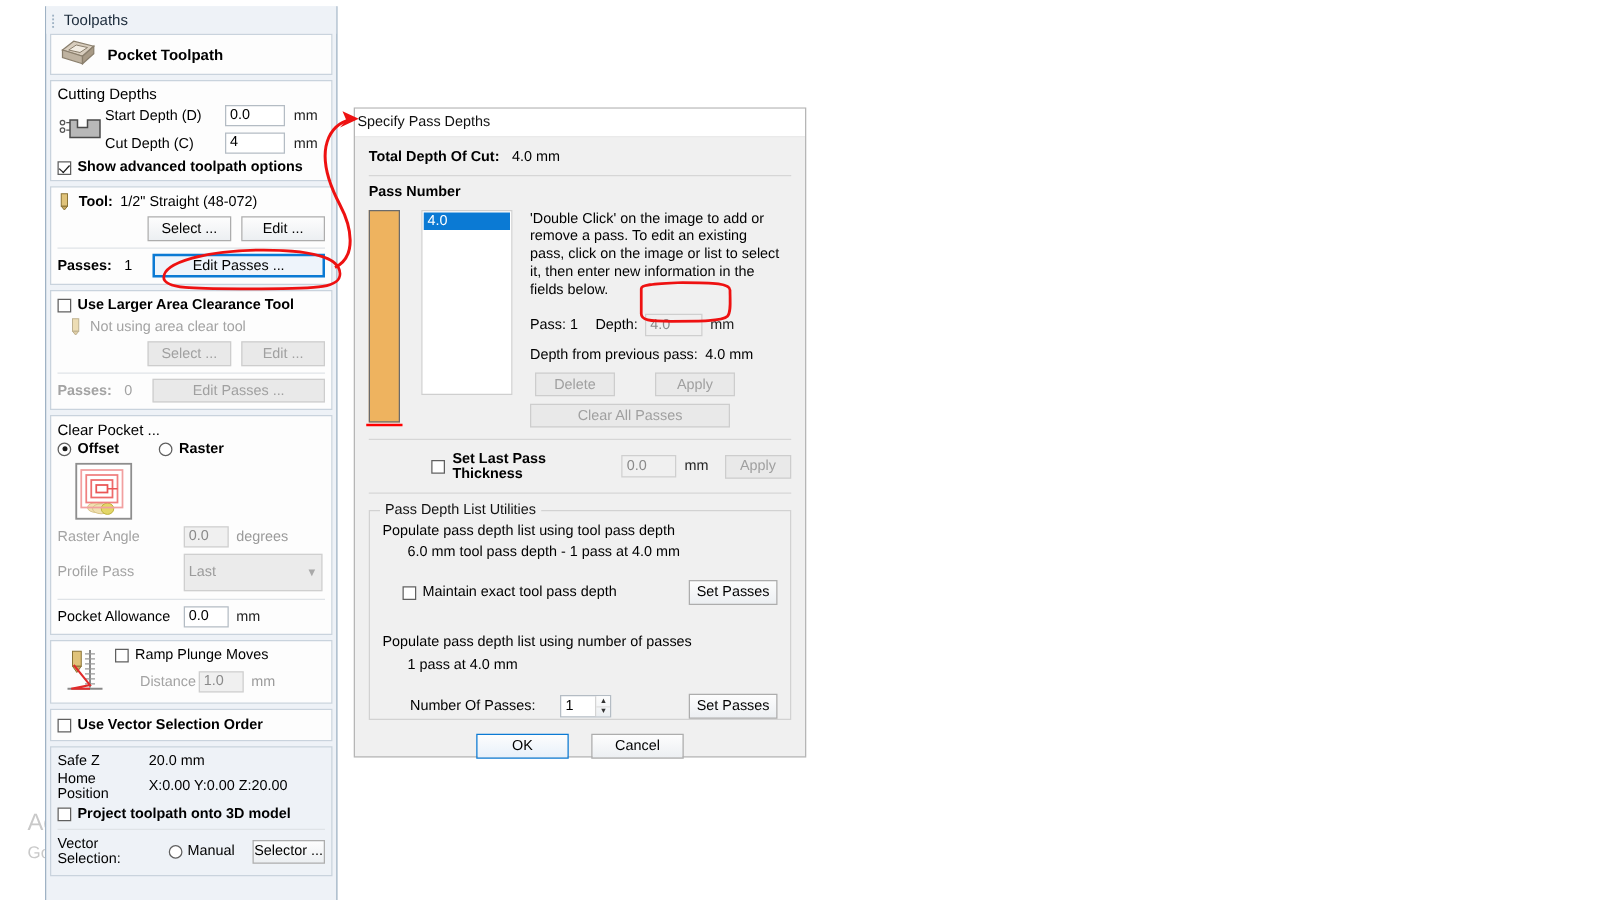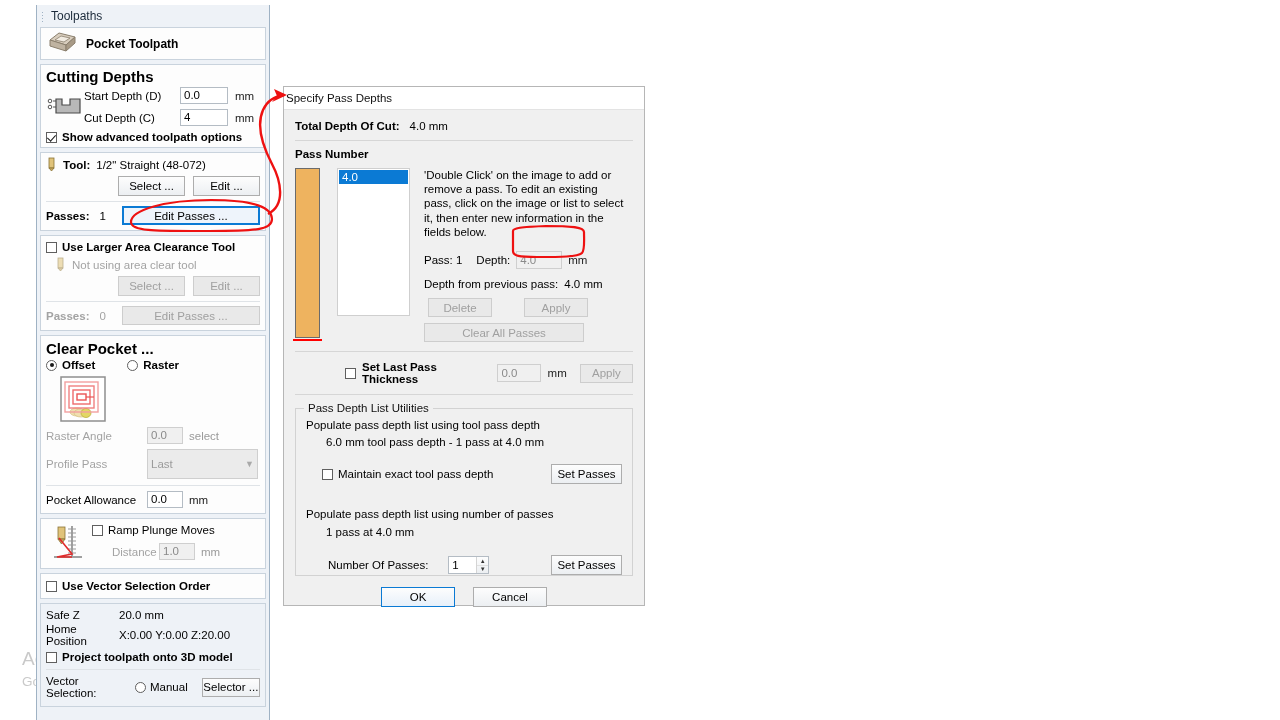--- a/index.html
+++ b/index.html
@@ -27,21 +27,21 @@
     background-image:radial-gradient(#9fb2c4 40%,transparent 41%);
     background-size:3px 3px;
   }
   .card{
     background:#fdfdfd;border:1px solid #c9d3dd;margin:0 3px 4px 3px;
     box-sizing:border-box;
   }
   .hdr-card{display:flex;align-items:center;height:33px;padding-left:6px;}
   .hdr-label{font-weight:bold;font-size:12px;margin-left:9px;}
 
-  .sec-title{font-weight:bold;font-size:15px;}
+  .sec-title{font-weight:normal;font-size:12px;}
   .row{display:flex;align-items:center;}
 
   
   .tin{
     border:1px solid #b4bcc4;background:#fff;height:17px;
     font-family:"Liberation Sans",sans-serif;font-size:11.5px;
     padding:0 3px;box-sizing:border-box;line-height:15px;color:#000;
   }
   .tin.dis{background:#f0f0f0;color:#8a8a8a;border-color:#cfcfcf;}
   .unit{font-size:11.5px;color:#222;}
@@ -266,21 +266,21 @@
           <rect x="9" y="10" width="25" height="22" fill="none" stroke="#f08080" stroke-width="1.4"></rect>
           <rect x="13" y="14" width="17" height="14" fill="none" stroke="#ee6b6b" stroke-width="1.4"></rect>
           <rect x="17" y="18" width="9" height="6" fill="none" stroke="#ea5555" stroke-width="1.4"></rect>
           <path d="M26,21 L34,21" stroke="#ea5555" stroke-width="1.2"></path>
         </svg>
       </span>
     </div>
     <div class="row" style="margin-top:5px;">
       <span class="lbl dis" style="width:101px;">Raster Angle</span>
       <span class="tin dis" style="width:36px;">0.0</span>
-      <span class="unit dis" style="margin-left:6px;">select</span>
+      <span class="unit dis" style="margin-left:6px;">degrees</span>
     </div>
     <div class="row" style="margin-top:5px;">
       <span class="lbl dis" style="width:101px;">Profile Pass</span>
       <span class="sel" style="width:111px;">
         <span>Last</span>
         <span class="chev">▼</span>
       </span>
     </div>
     <div class="sep" style="margin:6px 0 5px 0;"></div>
     <div class="row">

